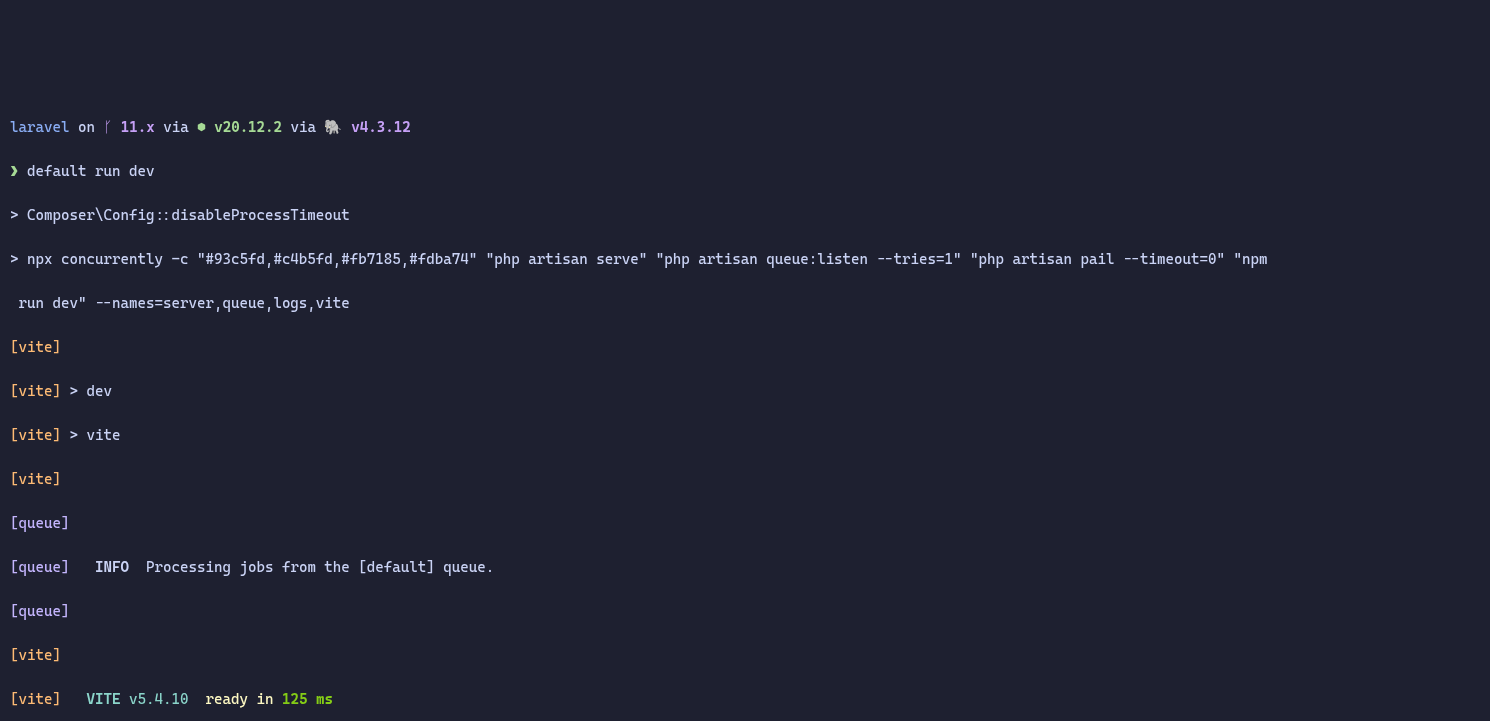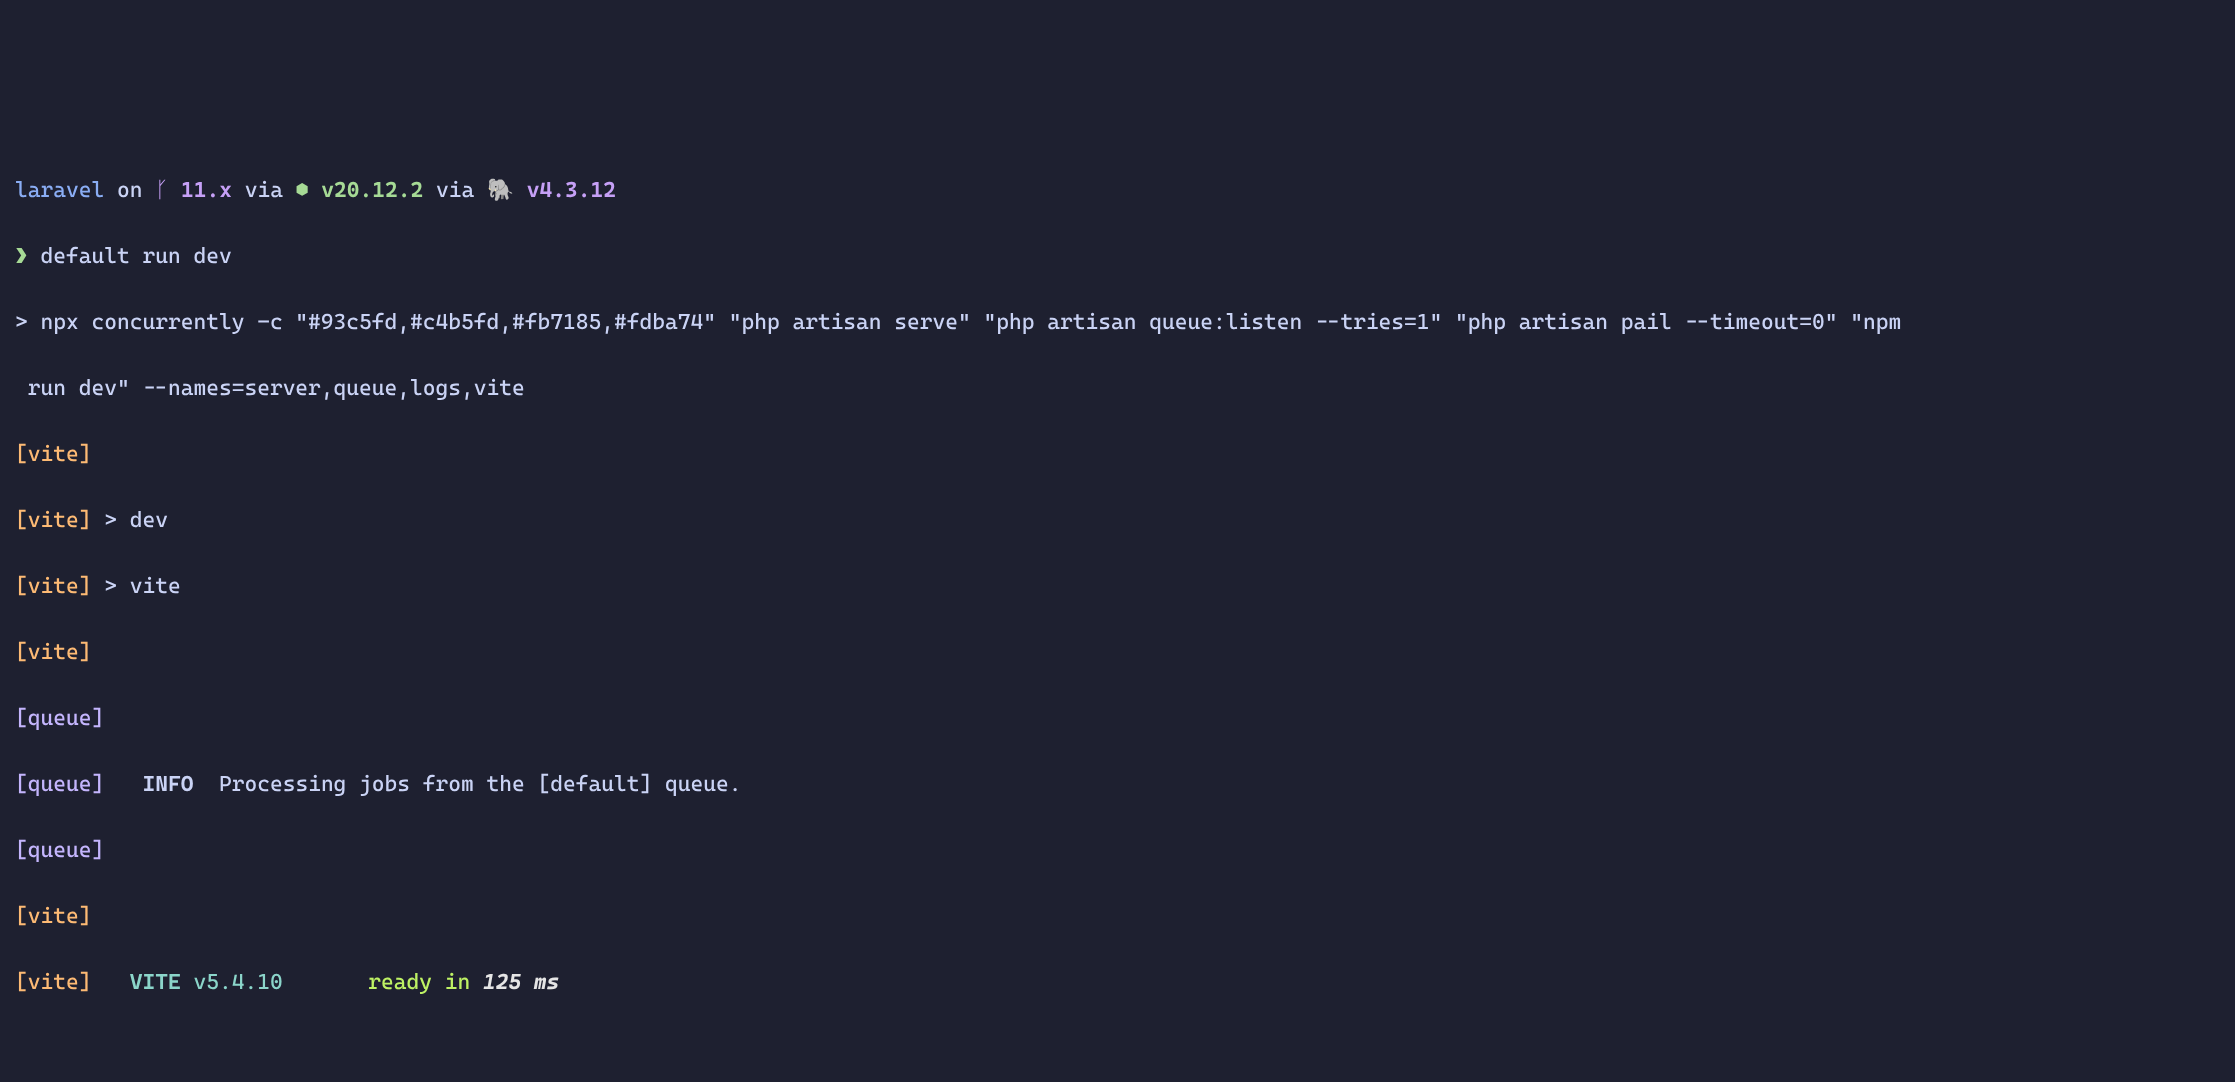--- a/index.html
+++ b/index.html
@@ -8,37 +8,38 @@
     color: #cad3f5;
     font-family: "SF Mono", Monaco, "Cascadia Code", "Roboto Mono", Consolas, "Courier New", monospace;
     font-size: 14.5px;
     line-height: 22px;
     padding: 6px 10px;
     white-space: pre;
     min-width: 1490px;
   }
   .line { display: block; }
   .bold { font-weight: 700; }
-  .dim { color: #bef264; margin-left: 40px; }
+  .dim { color: #fef9c3; }
   .purple { color: #c6a0f6; }
   .green { color: #a6da95; }
   .orange { color: #fdba74; }
   .lilac { color: #c4b5fd; }
   .aqua { color: #8bd5ca; }
-  .white { color: #e5e5e5; font-style: italic; }
+  .white { color: #84cc16; }
   .prompt-path { color: #8aadf4; font-weight: 400; }
 </style>
 </head>
 <body>
 
 
 
 <div>
 <span class="line"><span class="prompt-path bold">laravel</span><span> on </span><span class="purple">ᚴ</span><span class="purple bold"> 11.x</span><span> via </span><span class="green">⬢</span><span class="green bold"> v20.12.2</span><span> via </span><span>🐘 </span><span class="purple bold">v4.3.12</span></span>
 <span class="line"><span class="green bold">❯ </span><span>default run dev</span></span>
+<span class="line">&gt; Composer\Config::disableProcessTimeout</span>
 <span class="line">&gt; npx concurrently -c "#93c5fd,#c4b5fd,#fb7185,#fdba74" "php artisan serve" "php artisan queue:listen --tries=1" "php artisan pail --timeout=0" "npm</span>
 <span class="line"> run dev" --names=server,queue,logs,vite</span>
 <span class="line"><span class="orange">[</span><span class="orange">vite</span><span class="orange">]</span></span>
 <span class="line"><span class="orange">[</span><span class="orange">vite</span><span class="orange">]</span><span> &gt; dev</span></span>
 <span class="line"><span class="orange">[</span><span class="orange">vite</span><span class="orange">]</span><span> &gt; vite</span></span>
 <span class="line"><span class="orange">[</span><span class="orange">vite</span><span class="orange">]</span></span>
 <span class="line"><span class="lilac">[</span><span class="lilac">queue</span><span class="lilac">]</span></span>
 <span class="line"><span class="lilac">[</span><span class="lilac">queue</span><span class="lilac">]</span><span class="bold">   INFO </span><span> Processing jobs from the [default] queue.</span></span>
 <span class="line"><span class="lilac">[</span><span class="lilac">queue</span><span class="lilac">]</span></span>
 <span class="line"><span class="orange">[</span><span class="orange">vite</span><span class="orange">]</span></span>

